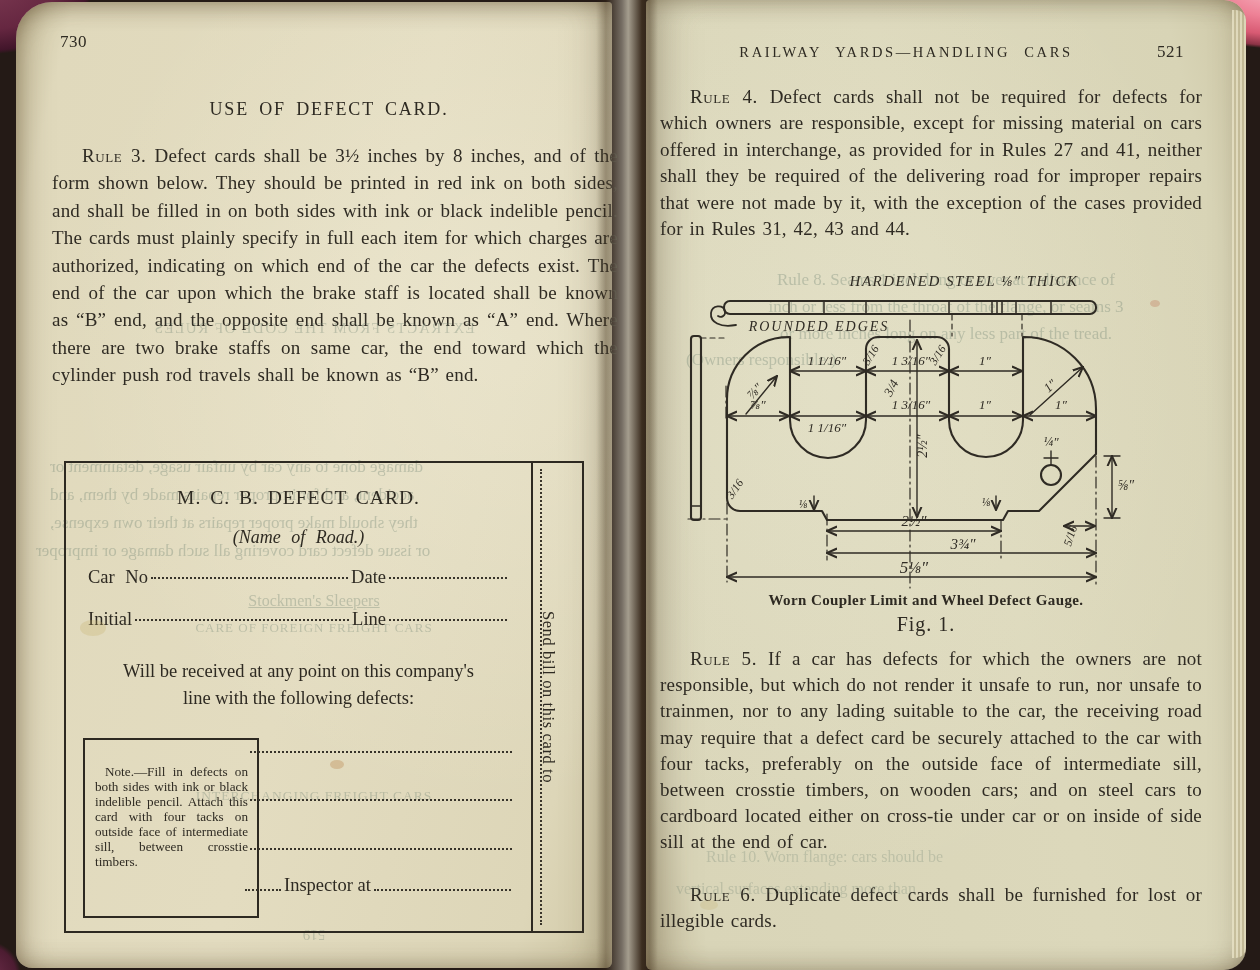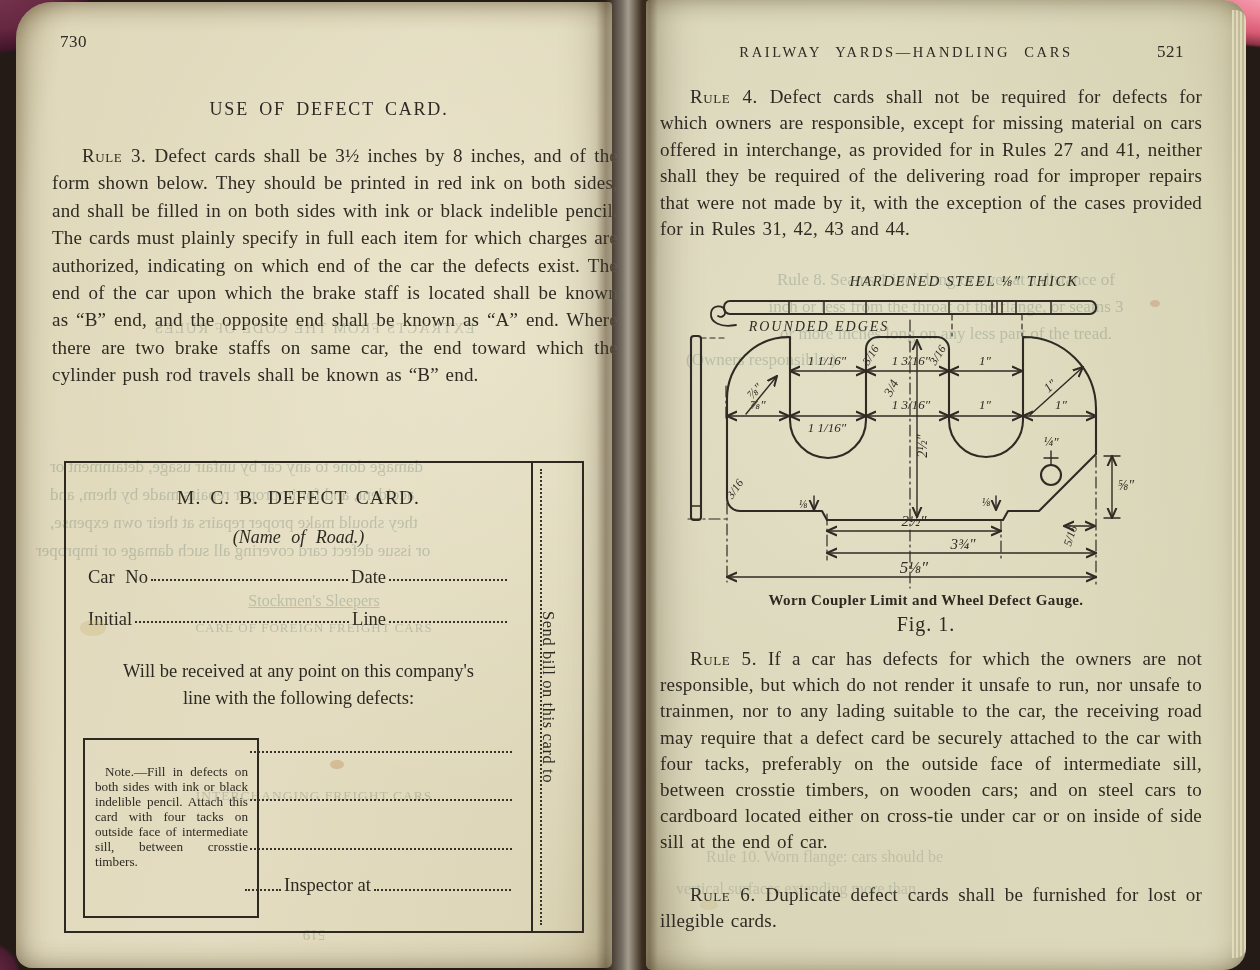--- a/index.html
+++ b/index.html
@@ -56,21 +56,21 @@
   .para .ind{display:inline-block;width:30px;}
   .rlab{font-variant:small-caps;letter-spacing:.6px;}
   
   .card{position:absolute;left:48px;top:459px;width:516px;height:468px;border:2.5px solid #2d2921;z-index:3;}
   .card-sep{position:absolute;right:49px;top:0;bottom:0;border-left:2px solid #2d2921;}
   .card-dotcol{position:absolute;right:40px;top:6px;bottom:6px;border-left:2.5px dotted #3a352b;}
   .sendbill{position:absolute;left:261px;top:223px;width:440px;height:22px;
     transform:rotate(90deg);text-align:center;font-size:16.5px;letter-spacing:.6px;}
   .card-title{position:absolute;top:24px;left:0;right:51px;text-align:center;font-size:19.5px;letter-spacing:1px;word-spacing:3px;}
   .card-sub{position:absolute;top:64px;left:0;right:51px;text-align:center;font-style:italic;font-size:18px;word-spacing:6px;}
-  .fline{position:absolute;left:22px;right:72px;display:flex;align-items:center;font-size:18.5px;word-spacing:3px;}
+  .fline{position:absolute;left:22px;right:72px;display:flex;align-items:flex-start;font-size:18.5px;word-spacing:3px;}
   .dots{flex:1 1 auto;border-bottom:2.6px dotted #37332a;margin:0 3px 5px 3px;height:10px;}
   .recv{position:absolute;left:0;right:51px;text-align:center;font-size:18.5px;}
   .notebox{position:absolute;left:4px;top:275px;width:172px;height:176px;border:2px solid #2d2921;margin-left:13px;}
   .notebox .ntext{margin:24px 9px 0 10px;font-size:13.2px;line-height:15px;text-align:justify;text-indent:10px;}
   .dotrow{position:absolute;left:184px;width:262px;border-bottom:2.6px dotted #37332a;height:0;}
   .irow{position:absolute;left:176px;width:272px;top:412px;display:flex;align-items:flex-end;font-size:18.5px;}
   .irow .d1{flex:0 0 36px;}
   
   .figwrap{position:absolute;left:28px;top:268px;width:534px;height:330px;z-index:3;}
   .figcap{position:absolute;top:592px;left:0;right:40px;text-align:center;font-weight:bold;font-size:15px;letter-spacing:.4px;}

